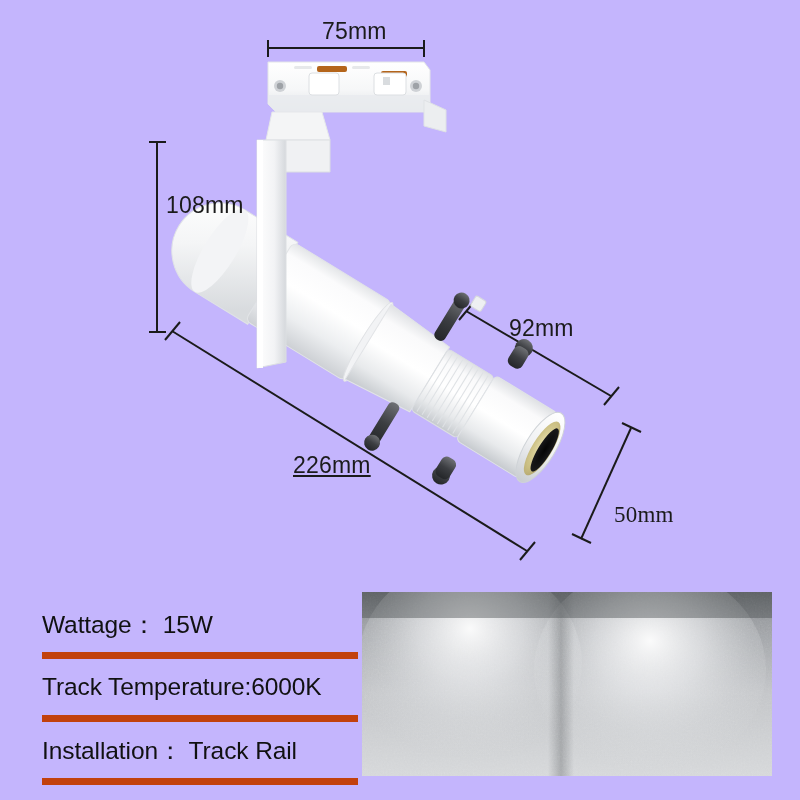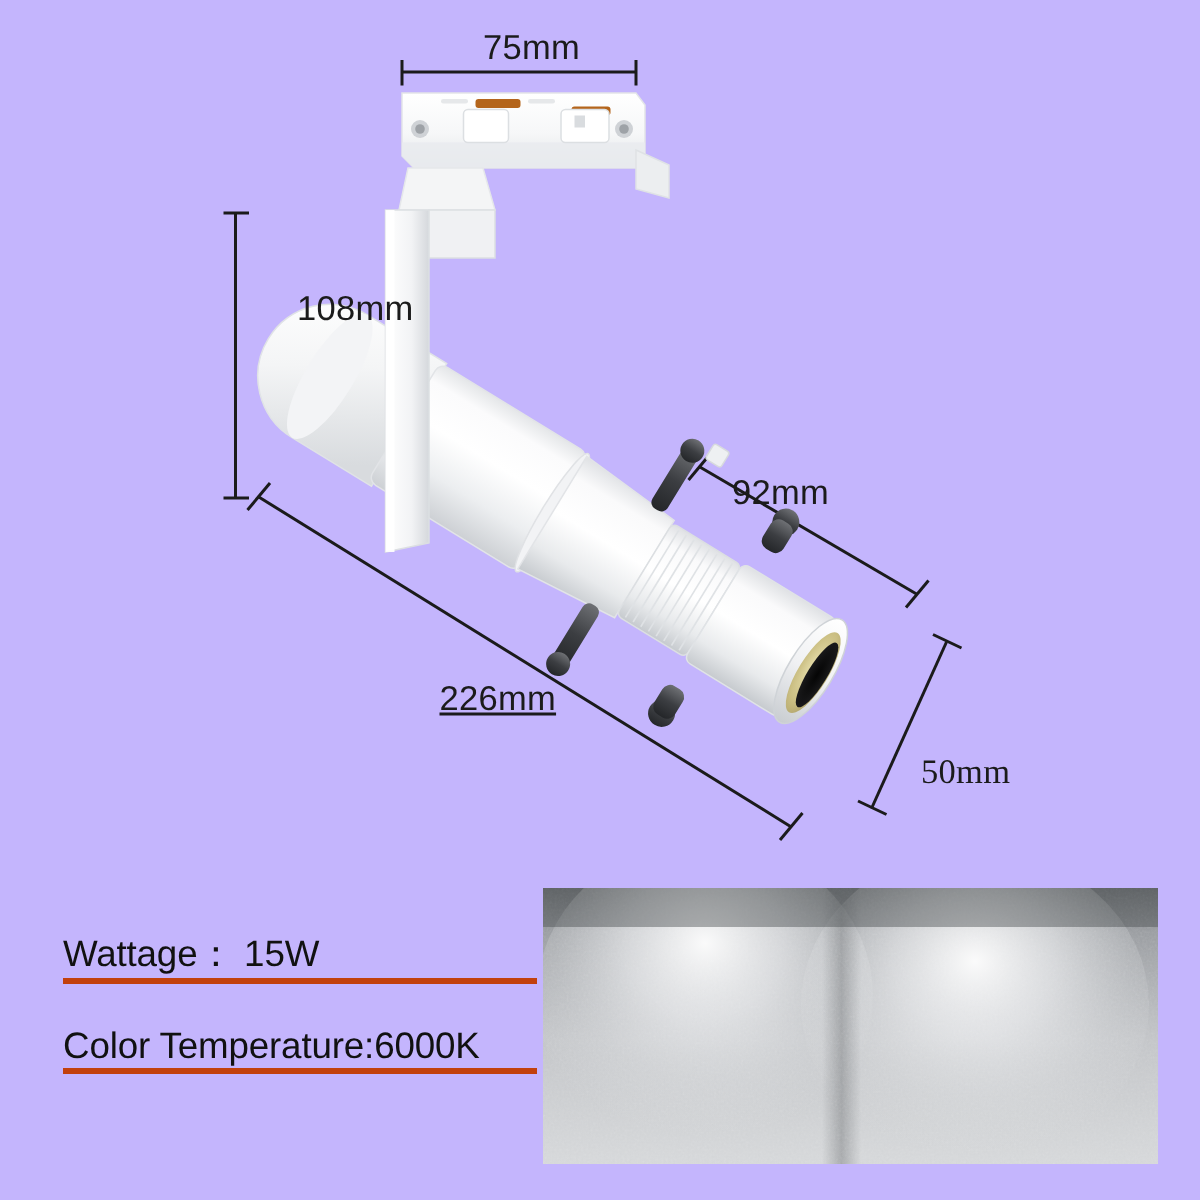--- a/index.html
+++ b/index.html
@@ -31,37 +31,37 @@
   .dim-text {
     position: absolute;
     color: #1b1b1b;
     font-family: "Liberation Sans", sans-serif;
     font-size: 23px;
     letter-spacing: 0.2px;
     white-space: nowrap;
     user-select: none;
   }
   #dim-label-75   { left: 322px; top: 18px; }
-  #dim-label-108  { left: 166px; top: 192px; margin-left: 32px; }
+  #dim-label-108  { left: 166px; top: 192px; }
   #dim-label-226  { left: 293px; top: 452px; text-decoration: underline; }
-  #dim-label-92   { left: 488px; top: 315px; }
+  #dim-label-92   { left: 509px; top: 315px; }
   #dim-label-50   { left: 614px; top: 502px; font-family: Liberation Serif, serif; }
 
   
   #spec-panel {
     position: absolute;
     left: 42px;
     top: 596px;
     width: 316px;
   }
   .spec-row {
     height: 56px;
-    border-bottom: 4px solid #c2410c;
+    border-bottom: 7px solid #c2410c;
     display: flex;
-    align-items: flex-end;
+    align-items: center;
   }
   .spec-line {
     font-family: "Liberation Sans", sans-serif;
     font-size: 24.5px;
     color: #111111;
     white-space: nowrap;
     letter-spacing: -0.1px;
   }
 
   
@@ -256,21 +256,24 @@
     <div class="dim-text" id="dim-label-226">226mm</div>
     <div class="dim-text" id="dim-label-92">92mm</div>
     <div class="dim-text" id="dim-label-50">50mm</div>
   </div>
 
   <div id="spec-panel">
     <div class="spec-row">
       <span class="spec-line">Wattage：  15W</span>
     </div>
     <div class="spec-row">
-      <span class="spec-line">Color Temperature:6000K</span>
+      <span class="spec-line">Track Temperature:6000K</span>
+    </div>
+    <div class="spec-row">
+      <span class="spec-line">Installation：  Track Rail</span>
     </div>
   </div>
 
   <div id="beam-photo">
     <svg width="410" height="184" viewBox="0 0 410 184" xmlns="http://www.w3.org/2000/svg">
       <defs>
         <linearGradient id="wallBase" x1="0" y1="0" x2="0" y2="1">
           <stop offset="0%" stop-color="#6e7174"></stop>
           <stop offset="16%" stop-color="#9a9da1"></stop>
           <stop offset="55%" stop-color="#c3c5c8"></stop>

